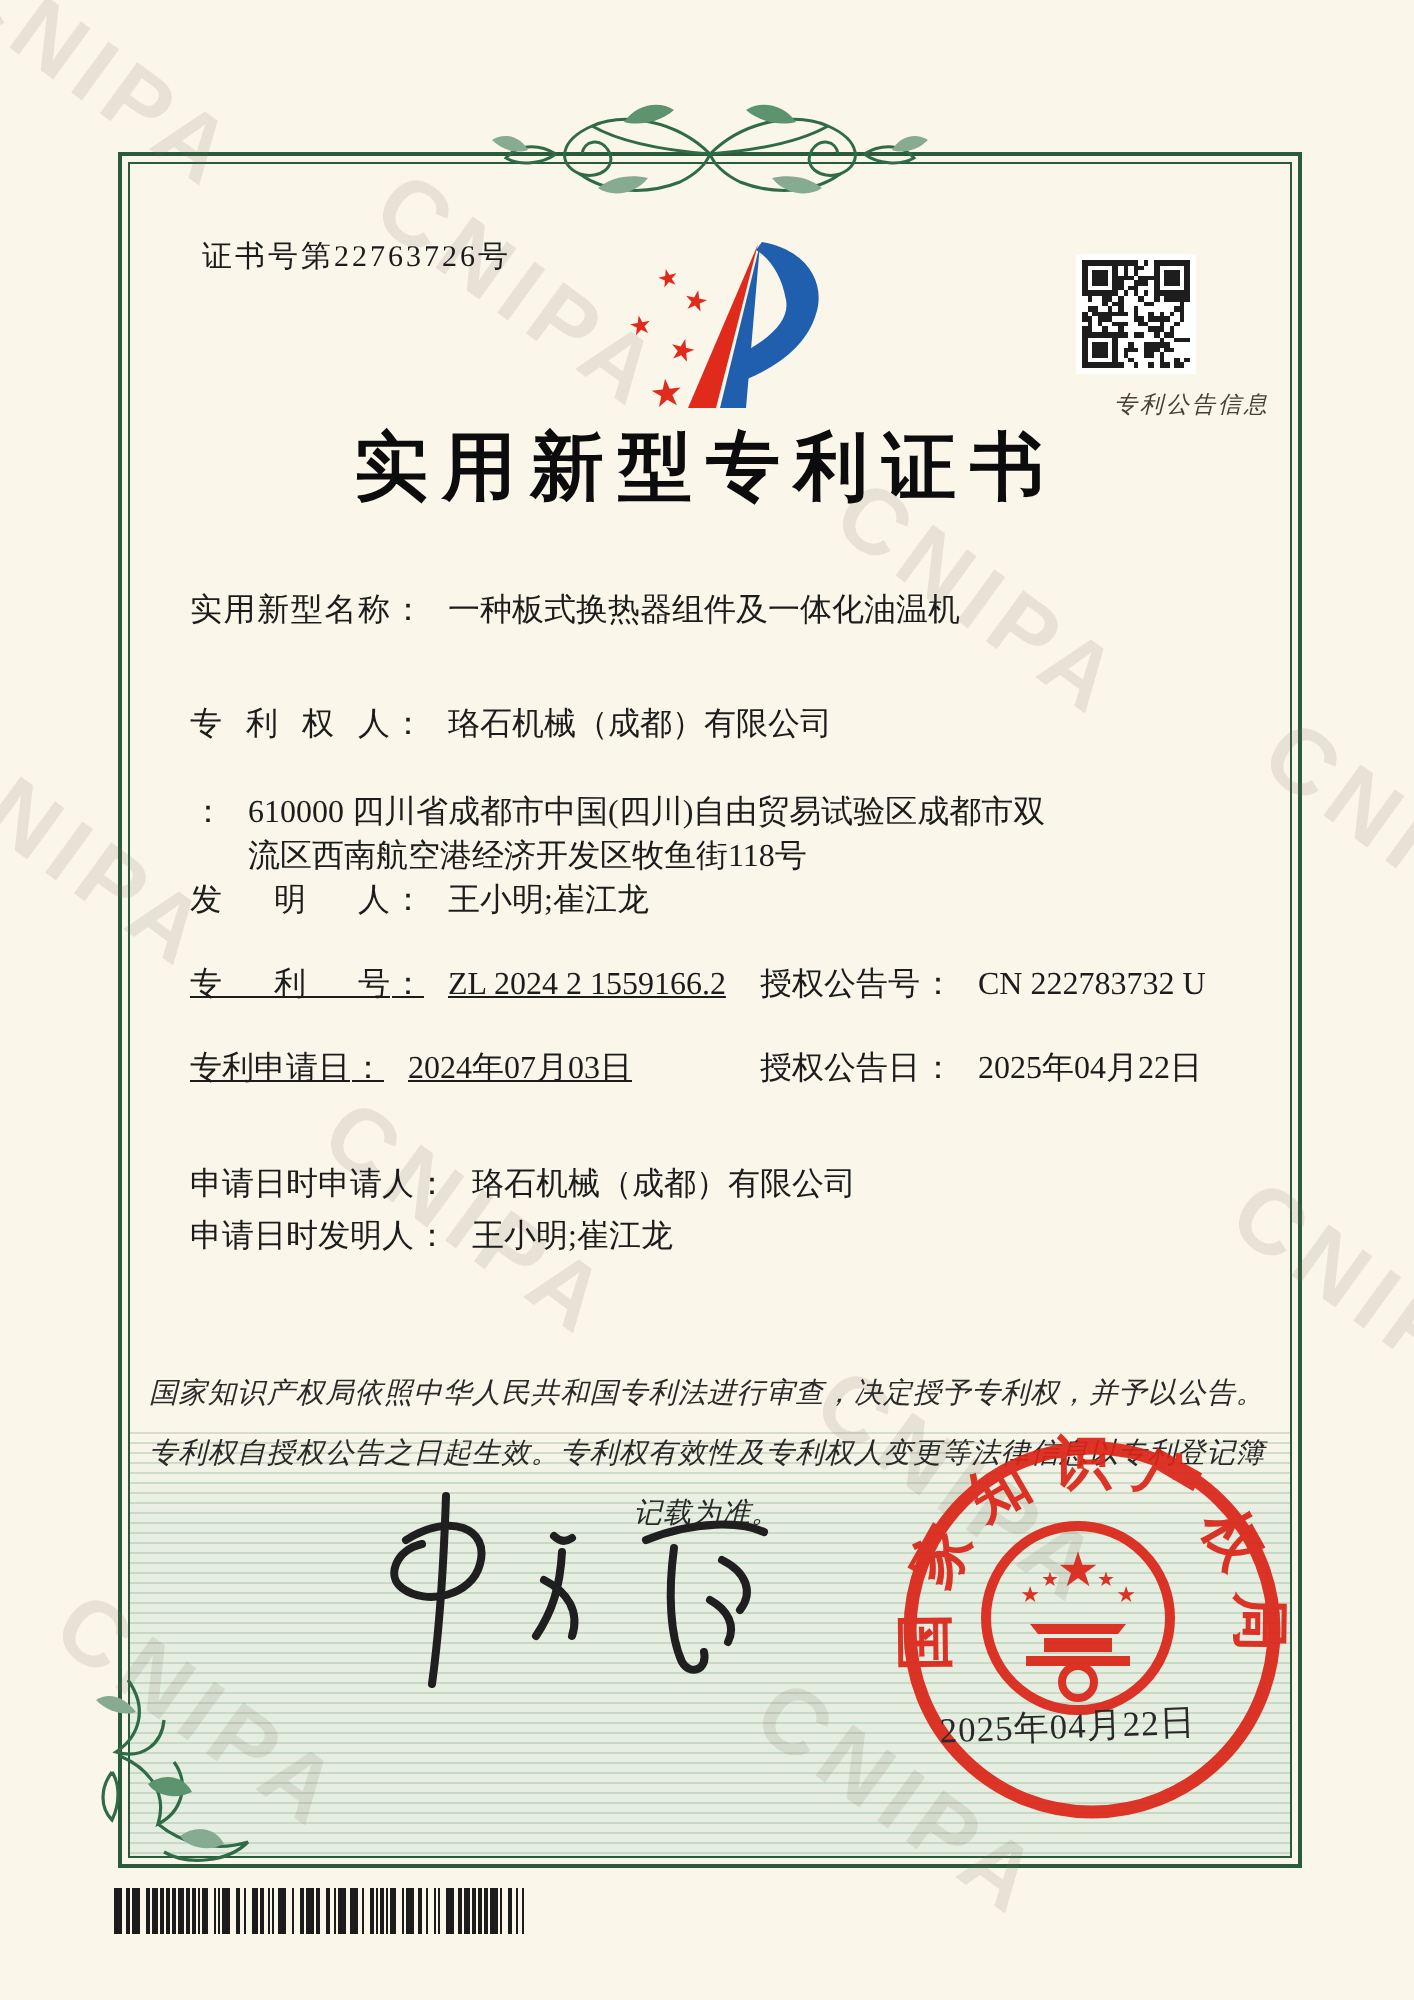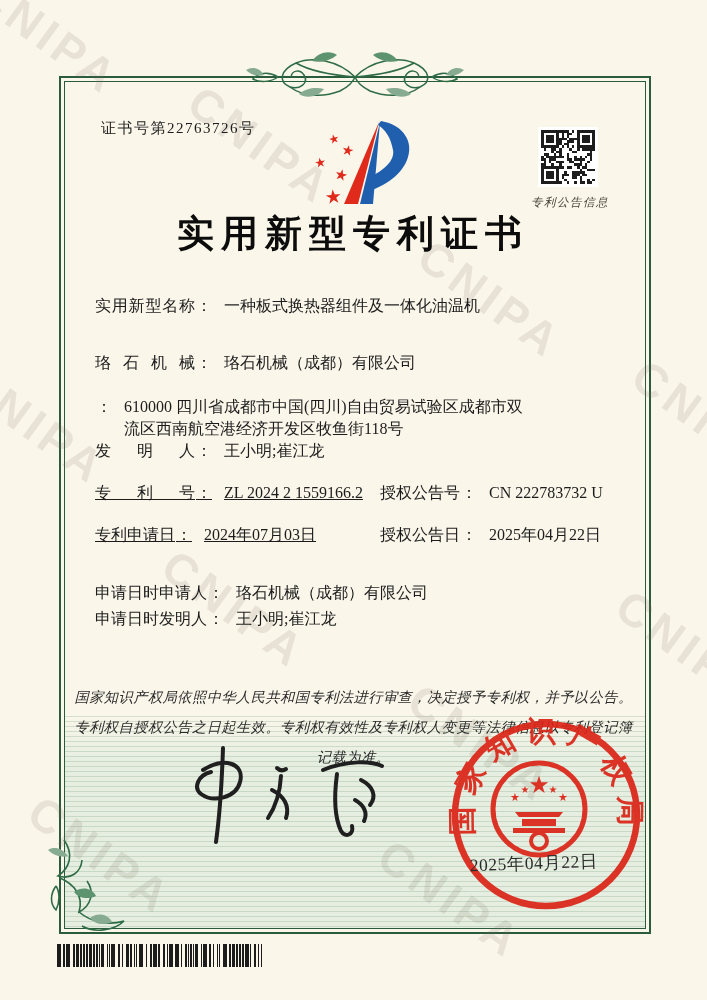--- a/index.html
+++ b/index.html
@@ -36,21 +36,21 @@
   }
 
   
   .cert-no{position:absolute;left:101px;top:119px;z-index:2;font-size:15px;letter-spacing:1.5px;}
   .logo{position:absolute;left:294px;top:112px;z-index:2;}
   .qr-wrap{position:absolute;left:538px;top:127px;z-index:2;background:#fff;padding:3px;}
   .qr-grid{display:grid;grid-template-columns:repeat(21,1fr);grid-template-rows:repeat(21,1fr);width:54px;height:54px;background:#fff;}
   .qr-grid b{display:block;}
   .qr-grid b.on{background:#1d1d1d;}
   .qr-label{
-    position:absolute;left:505px;top:195px;width:130px;z-index:2;text-align:center;
+    position:absolute;left:505px;top:195px;width:130px;z-index:2;text-align:right;
     font-size:11.5px;letter-spacing:1.5px;font-style:italic;color:#464134;
   }
   .title{
     position:absolute;left:59px;top:209px;width:588px;z-index:2;margin:0;
     text-align:center;font-size:37px;font-weight:700;letter-spacing:7px;color:#0c0c0c;
   }
 
   
   .frow{position:absolute;left:95px;right:72px;z-index:2;display:flex;font-size:16px;line-height:22px;}
   .jlabel{display:inline-block;width:100px;text-align:justify;text-align-last:justify;flex:none;}
@@ -591,21 +591,21 @@
   <div class="qr-label">专利公告信息</div>
 
   <h1 class="title">实用新型专利证书</h1>
 
   <div class="frow" style="top:295px">
     <span class="jlabel">实用新型名称</span>
       <span class="colon">：</span>
     <span class="fval">一种板式换热器组件及一体化油温机</span>
   </div>
   <div class="frow" style="top:352px">
-    <span class="jlabel">珞石机械</span>
+    <span class="jlabel">专利权人</span>
       <span class="colon">：</span>
     <span class="fval">珞石机械（成都）有限公司</span>
   </div>
   <div class="frow" style="top:396px">
       <span class="colon">：</span>
     <span class="fval addr-val">610000 四川省成都市中国(四川)自由贸易试验区成都市双流区西南航空港经济开发区牧鱼街118号</span>
   </div>
   <div class="frow" style="top:440px">
     <span class="jlabel">发明人</span>
       <span class="colon">：</span>

